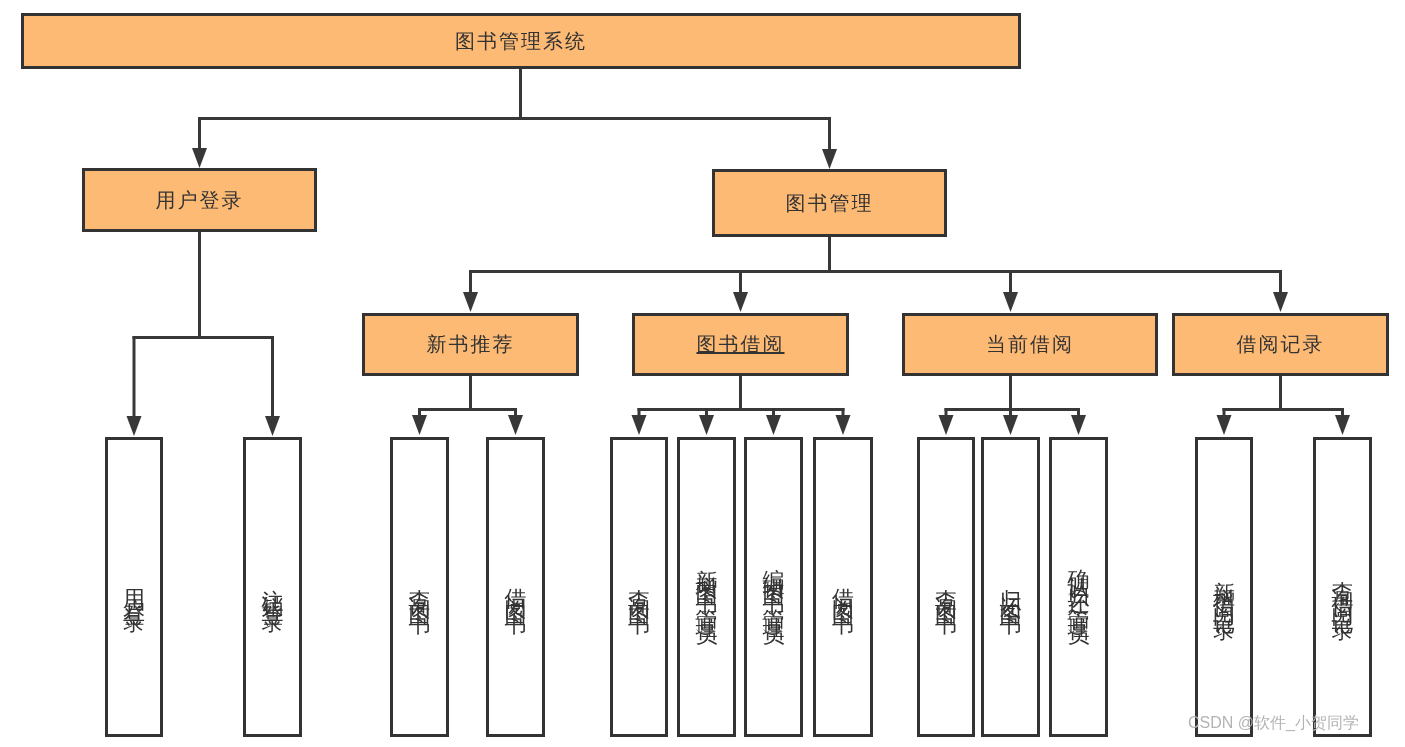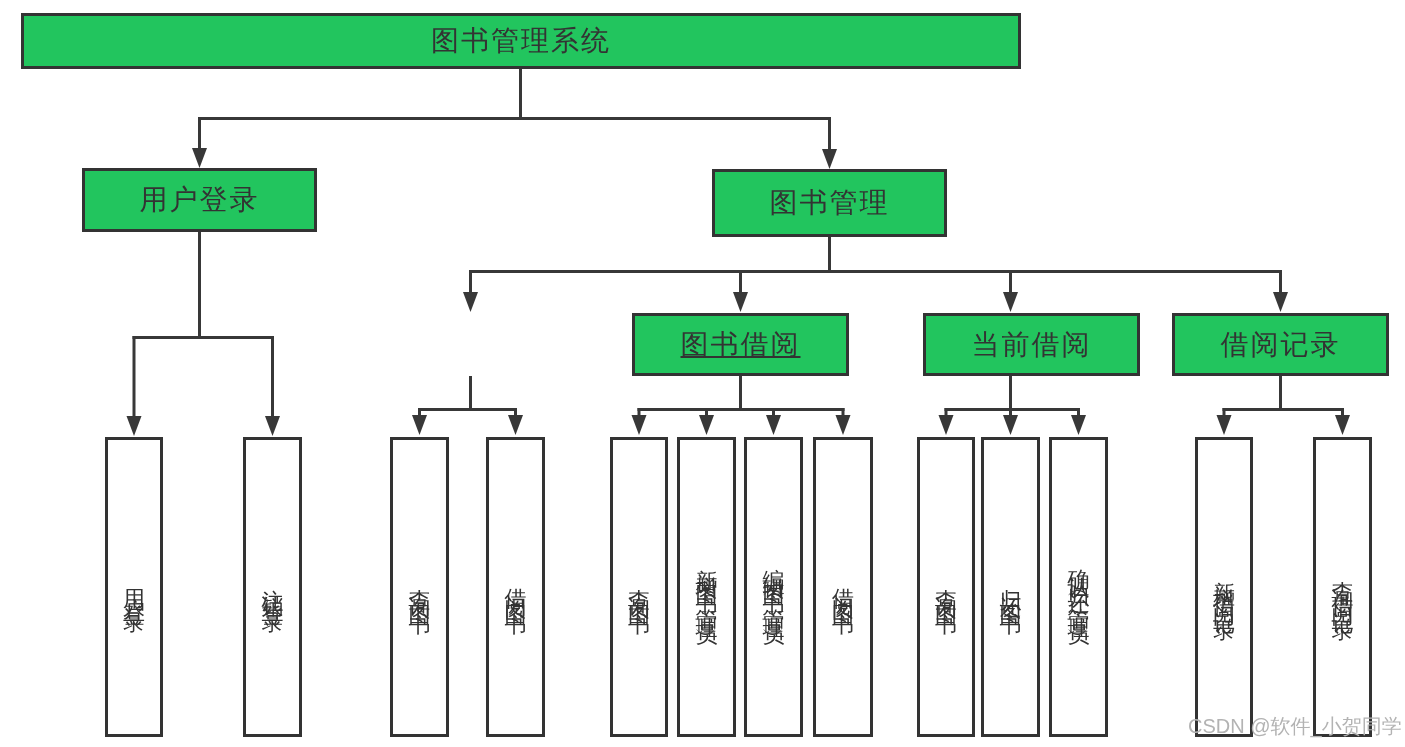--- a/index.html
+++ b/index.html
@@ -23,26 +23,26 @@
   svg.connectors {
     position: absolute;
     left: 0; top: 0;
     width: 1405px; height: 747px;
     z-index: 1;
   }
   svg.connectors line { stroke: var(--line); stroke-width: 3; }
   svg.connectors polygon { fill: var(--line); stroke: none; }
   .hnode {
     position: absolute;
-    background: #22c55e;
+    background: #fdba74;
     border: 3px solid var(--box-border);
     display: flex;
     align-items: center;
     justify-content: center;
-    font-size: 28px;
+    font-size: 20px;
     letter-spacing: 2px;
     z-index: 2;
     white-space: nowrap;
   }
   .vnode {
     position: absolute;
     top: 437px;
     height: 300px;
     background: #ffffff;
     border: 3px solid var(--box-border);
@@ -55,21 +55,21 @@
   .vnode span {
     writing-mode: vertical-rl;
     letter-spacing: 8px;
     line-height: 1;
     white-space: nowrap;
   }
   .watermark {
     position: absolute;
     left: 1188px;
     top: 713px;
-    font-size: 20px;
+    font-size: 16px;
     color: var(--watermark);
     z-index: 5;
     white-space: nowrap;
   }
 </style>
 </head>
 <body>
 
 <div class="canvas">
 
@@ -140,22 +140,23 @@
       <line x1="1342.5" y1="408" x2="1342.5" y2="420"></line>
       <polygon points="1342.5,435 1335,415 1350,415"></polygon>
     </g>
   </svg>
 
   <div class="hnode" style="left:21px; top:13px; width:1000px; height:56px;">图书管理系统</div>
 
   <div class="hnode" style="left:82px; top:168px; width:235px; height:64px;">用户登录</div>
   <div class="hnode" style="left:712px; top:169px; width:235px; height:68px;">图书管理</div>
 
+  <div class="hnode" style="left:362px; top:313px; width:217px; height:63px;">新书推荐</div>
   <div class="hnode" style="left:632px; top:313px; width:217px; height:63px;text-decoration:underline;">图书借阅</div>
-  <div class="hnode" style="left:902px; top:313px; width:217px; height:63px;margin-left:21px;">当前借阅</div>
+  <div class="hnode" style="left:902px; top:313px; width:256px; height:63px;">当前借阅</div>
   <div class="hnode" style="left:1172px; top:313px; width:217px; height:63px;">借阅记录</div>
 
   <div class="vnode" style="left:105px; width:58px;">
     <span>用户登录</span>
   </div>
   <div class="vnode" style="left:243px; width:59px;">
     <span>注销登录</span>
   </div>
 
   <div class="vnode" style="left:390px; width:59px;">

